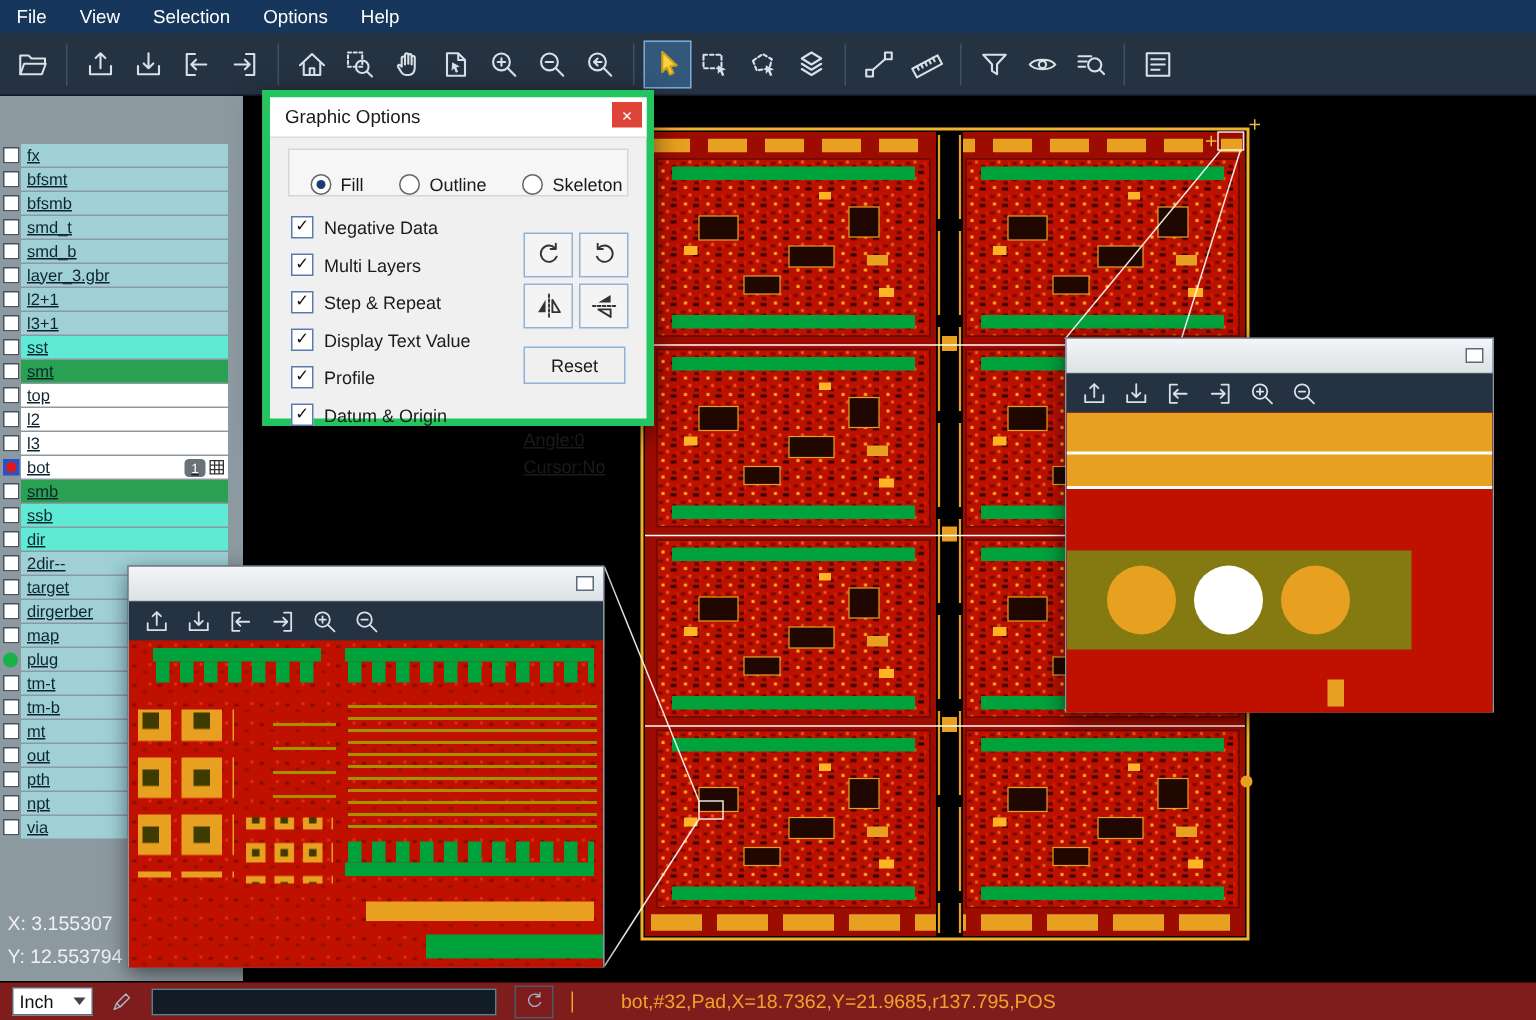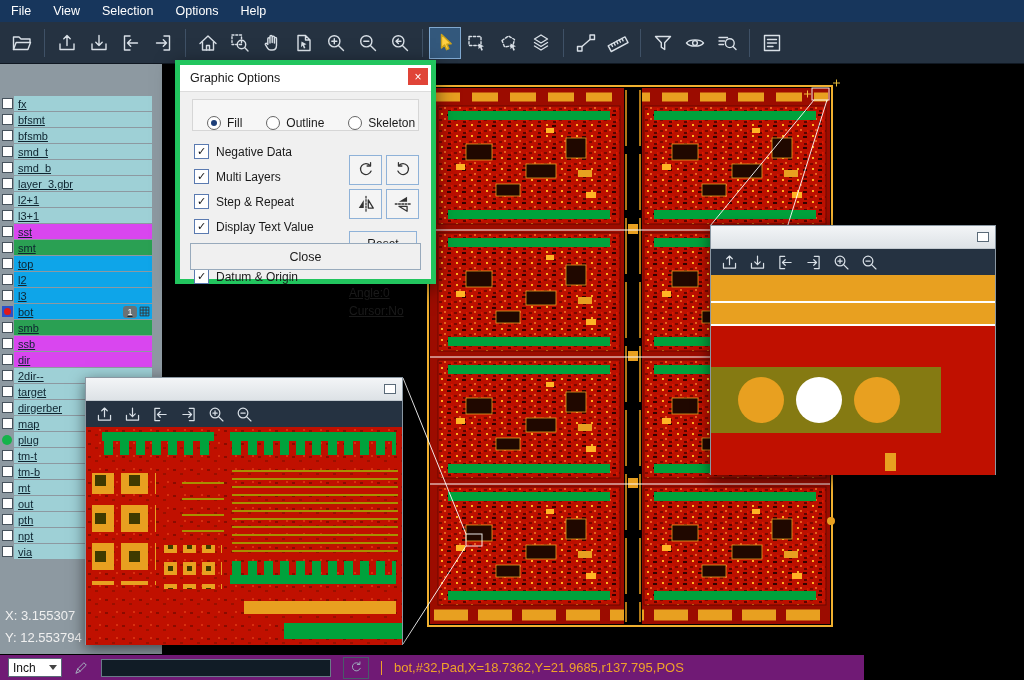--- a/index.html
+++ b/index.html
@@ -27,21 +27,21 @@
   .chev{width:0;height:0;border-left:4px solid transparent;border-right:4px solid transparent;border-top:5px solid #444;}
   .layerlist{position:absolute;left:0;top:32px;width:162px;}
   .layer-row{height:15px;margin-bottom:1px;display:flex;align-items:center;}
   .gutter{width:14px;display:flex;align-items:center;justify-content:center;flex:0 0 14px;}
   .chk{width:9px;height:9px;background:#fff;border:1px solid #46525c;display:block;}
   .blue-sq{width:11px;height:11px;background:#2a52c8;display:flex;align-items:center;justify-content:center;}
   .red-dot{width:7px;height:7px;border-radius:50%;background:#e01818;display:block;}
   .green-dot{width:10px;height:10px;border-radius:50%;background:#15b34a;display:block;}
   .layer-bar{flex:1;height:15px;display:flex;align-items:center;padding:0 2px 0 4px;margin-right:10px;
              font-size:11px;color:#0e2430;overflow:hidden;text-decoration:underline;}
-  .c-cyan{background:#9ed0d6;} .c-white{background:#d946ef;} .c-green{background:#2aa053;} .c-orange{background:#0ea5e9;}
+  .c-cyan{background:#9ed0d6;} .c-white{background:#5eead4;} .c-green{background:#2aa053;} .c-orange{background:#ffffff;}
   .badge{margin-left:auto;min-width:12px;height:12px;border-radius:3px;background:#6a7276;color:#fff;
          font-size:9px;display:flex;align-items:center;justify-content:center;padding:0 1px;}
   .gridic{width:11px;height:11px;margin-left:2px;display:flex;}
   .coords{position:absolute;left:5px;color:#f0f0f0;font-size:13px;}
   
   .canvas{position:absolute;left:162px;top:64px;width:862px;height:590px;background:#000;z-index:1;}
   
   .dialog{position:absolute;left:175px;top:60px;width:261px;height:224px;background:#f0f0f0;
           border:5px solid #22c55e;box-shadow:0 5px 18px rgba(0,0,0,.55);z-index:30;font-size:12px;color:#1a1a1a;box-sizing:border-box;}
   .dlg-title{height:26px;background:#fff;border-bottom:1px solid #dcdcdc;display:flex;align-items:center;
@@ -73,31 +73,31 @@
   .miniwin{position:absolute;border:1px solid #8a97a2;box-shadow:0 4px 14px rgba(0,0,0,.55);z-index:20;
            box-sizing:border-box;background:#243447;}
   .mw-title{height:22px;background:linear-gradient(#f3f5f7,#dde2e6);border-bottom:1px solid #c2c9cf;
             display:flex;align-items:center;justify-content:flex-end;padding:0 6px;}
   .mw-box{width:10px;height:8px;border:1.5px solid #5a6a78;background:#fff;}
   .mw-toolbar{height:26px;background:#253241;display:flex;align-items:center;gap:2px;padding:0 5px;color:#d9e0e7;}
   .mw-toolbar .tool{width:24px;height:22px;}
   .mw-toolbar .tool svg{width:19px;height:19px;}
   .mw-content{position:relative;overflow:hidden;background:#c01000;}
   
-  .statusbar{position:absolute;left:0;top:654px;width:864px;height:26px;background:#701a75;z-index:40;
+  .statusbar{position:absolute;left:0;top:654px;width:1024px;height:26px;background:#7f1d1d;z-index:40;
              display:flex;align-items:center;padding:0 8px;box-sizing:border-box;gap:12px;border-top:1px solid #000;}
   .unit-select{width:54px;height:19px;background:#fff;border:1px solid #5a6a78;display:flex;align-items:center;
                justify-content:space-between;padding:0 4px;font-size:12px;color:#111;box-sizing:border-box;}
   .sb-icon{color:#a8b6c2;display:flex;align-items:center;}
   .sb-icon svg{width:15px;height:15px;}
   .cmd-input{width:220px;height:16px;background:#111c26;border:1px solid #6a7a88;color:#dfe5ea;font-size:12px;padding:0 4px;}
   .sb-refresh{width:24px;height:20px;border:1px solid #4a5a6a;display:flex;align-items:center;justify-content:center;color:#9fb0bf;}
   .sb-refresh svg{width:15px;height:15px;}
   .sb-div{width:1px;height:14px;background:#f0a22a;}
-  .sb-msg{color:#f0a22a;font-size:13px;white-space:nowrap;}
+  .sb-msg{color:#f0a22a;font-size:13px;white-space:nowrap;margin-left:20px;}
 </style>
 </head>
 <body>
 
 <div class="menubar">
     <div class="menu-item">File</div>
     <div class="menu-item">View</div>
     <div class="menu-item">Selection</div>
     <div class="menu-item">Options</div>
     <div class="menu-item">Help</div>
@@ -782,21 +782,20 @@
             </svg>
           </div>
         </div>
       <div class="reset-btn">Reset</div>
       <div class="dlg-info">
         <div>Angle:0</div>
         <div>Cursor:No</div>
       </div>
     </div>
   </div>
-  <div class="close-btn">Close</div>
 </div>
 
 <div class="statusbar">
   <div class="unit-select">
     <span>Inch</span>
     <span class="chev"></span>
   </div>
   <span class="sb-icon">
       <svg class="icon-svg" viewBox="0 0 22 22" aria-hidden="true">
         <path d="M3 19 l2.5-6 9-9 3.5 3.5 -9 9 z M5.5 13 l3.5 3.5"></path>

